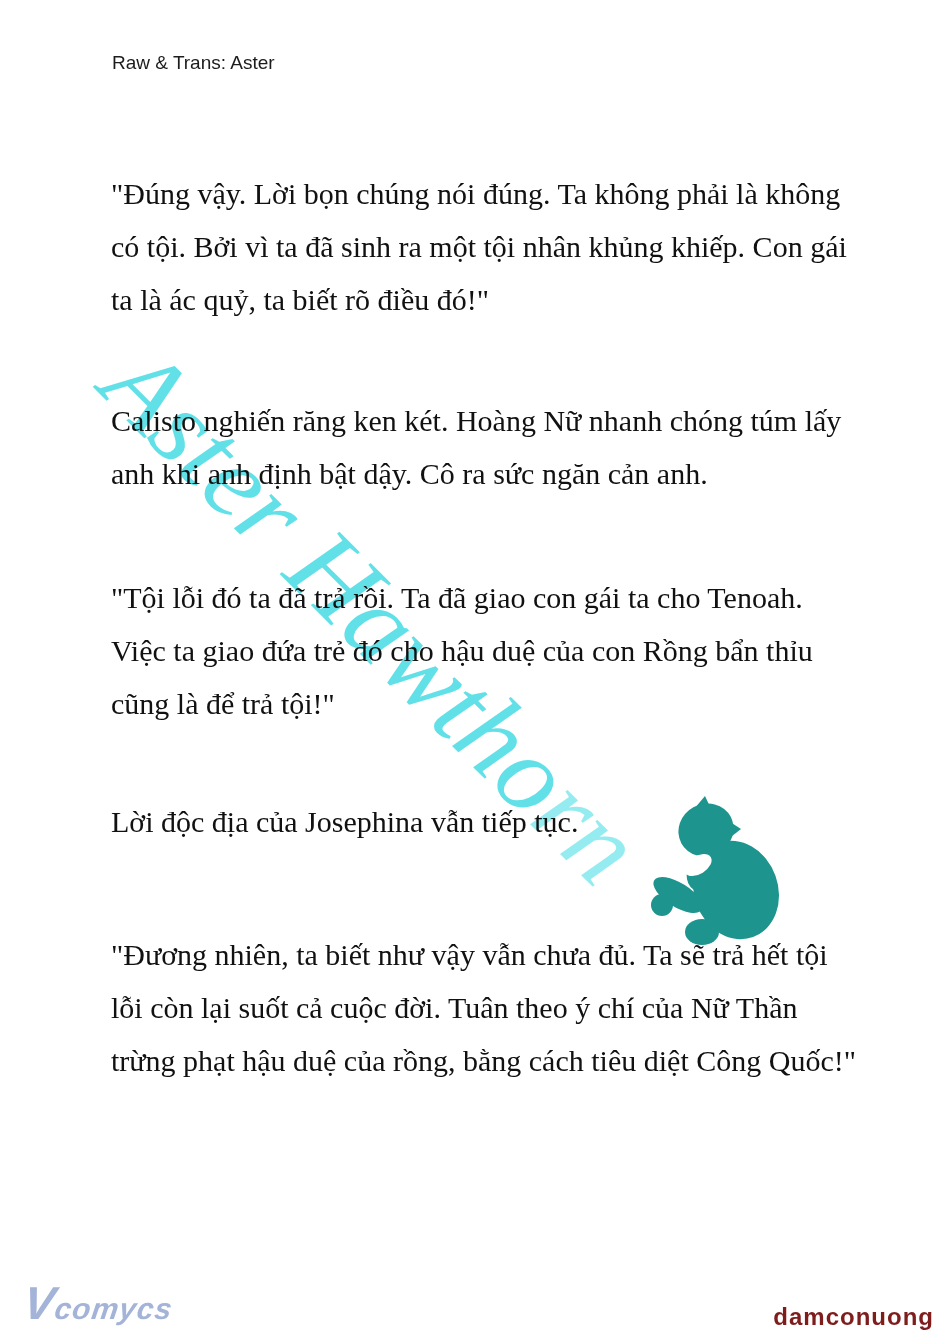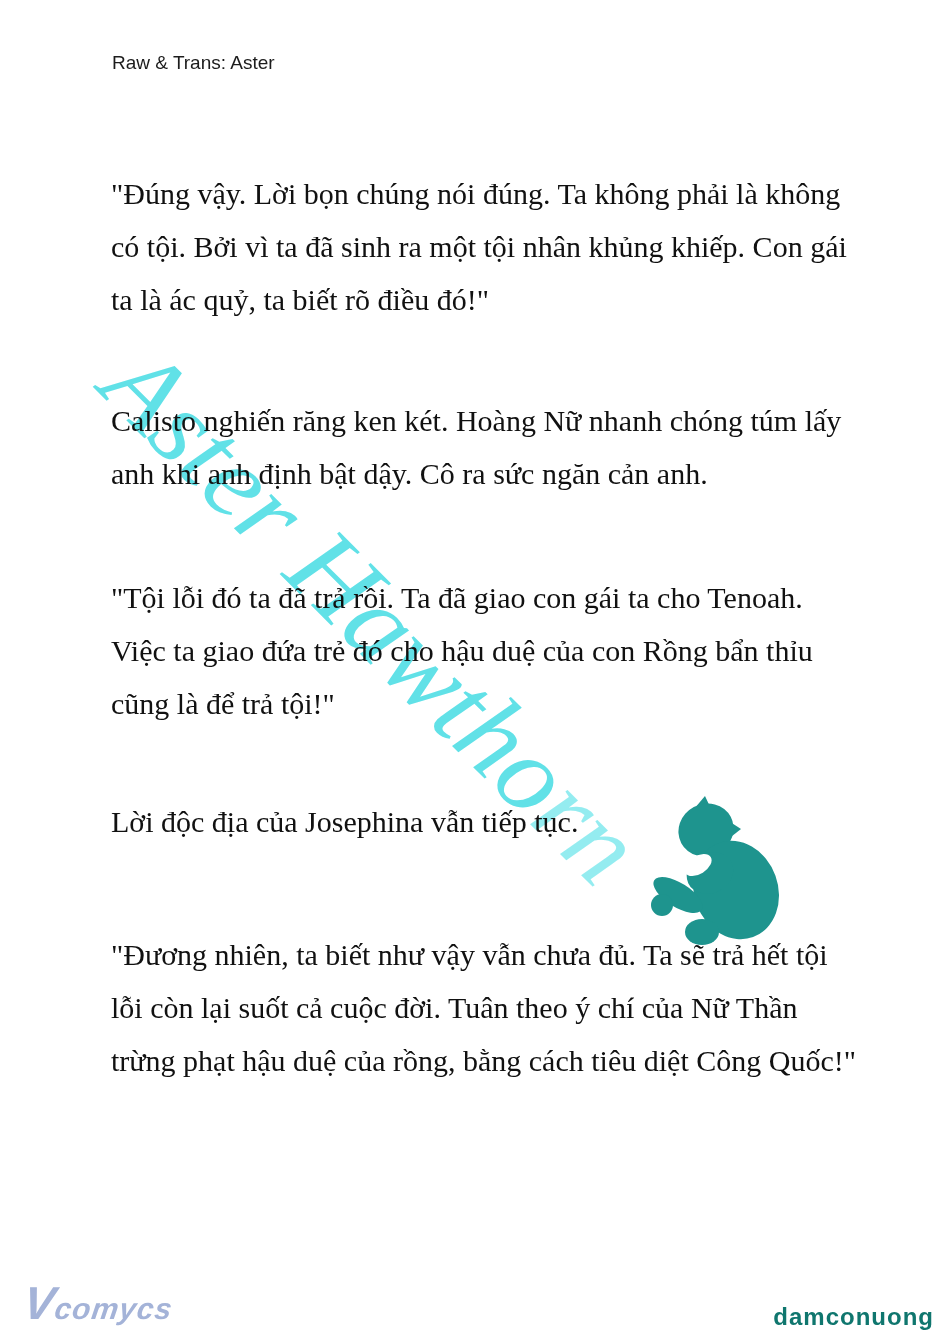--- a/index.html
+++ b/index.html
@@ -83,21 +83,21 @@
   .vcomycs .v{font-size:46px;line-height:46px;}
   .vcomycs .rest{font-size:30px;line-height:30px;}
   .damconuong{
     position:absolute;
     right:14px;
     top:1303px;
     font-family:"Liberation Sans","DejaVu Sans",sans-serif;
     font-weight:bold;
     font-size:24px;
     letter-spacing:1px;
-    color:#0f766e;
+    color:#7f1d1d;
     text-shadow:0 0 2px #ffffff,0 0 4px #ffffff;
     z-index:2;
   }
 </style>
 </head>
 <body>
 
 <div class="page">
 
   <div class="credit">Raw &amp; Trans: Aster</div>

